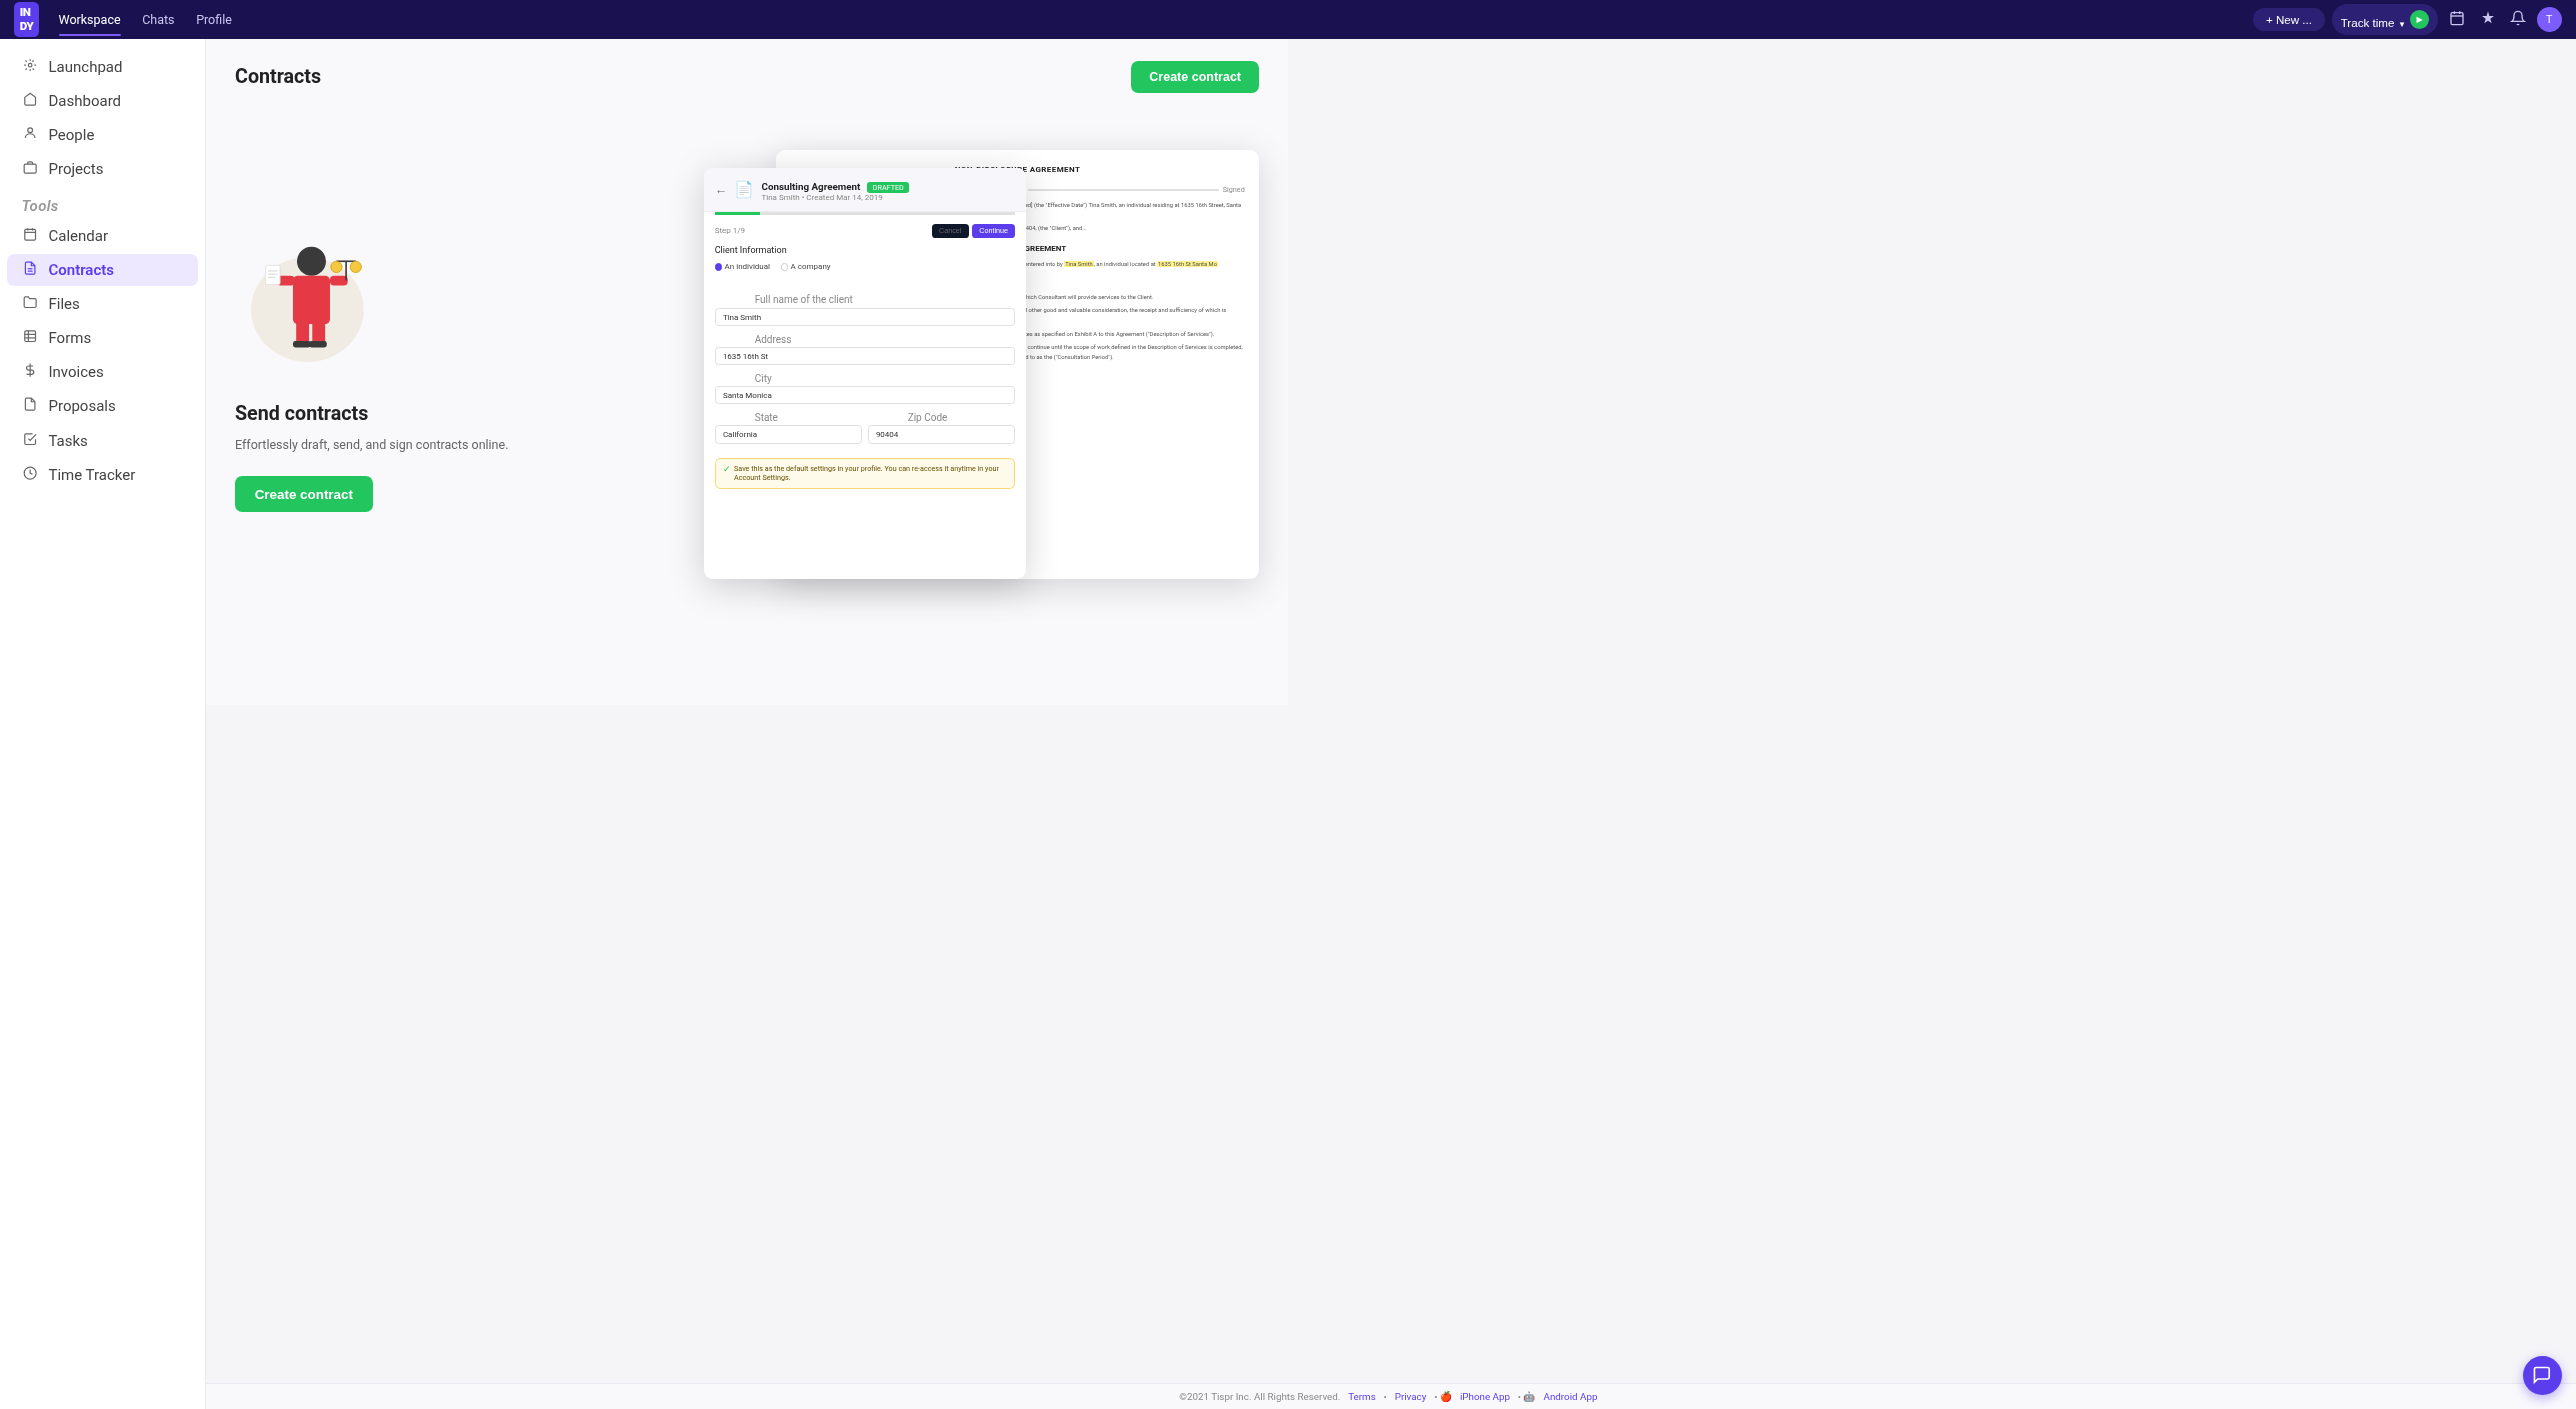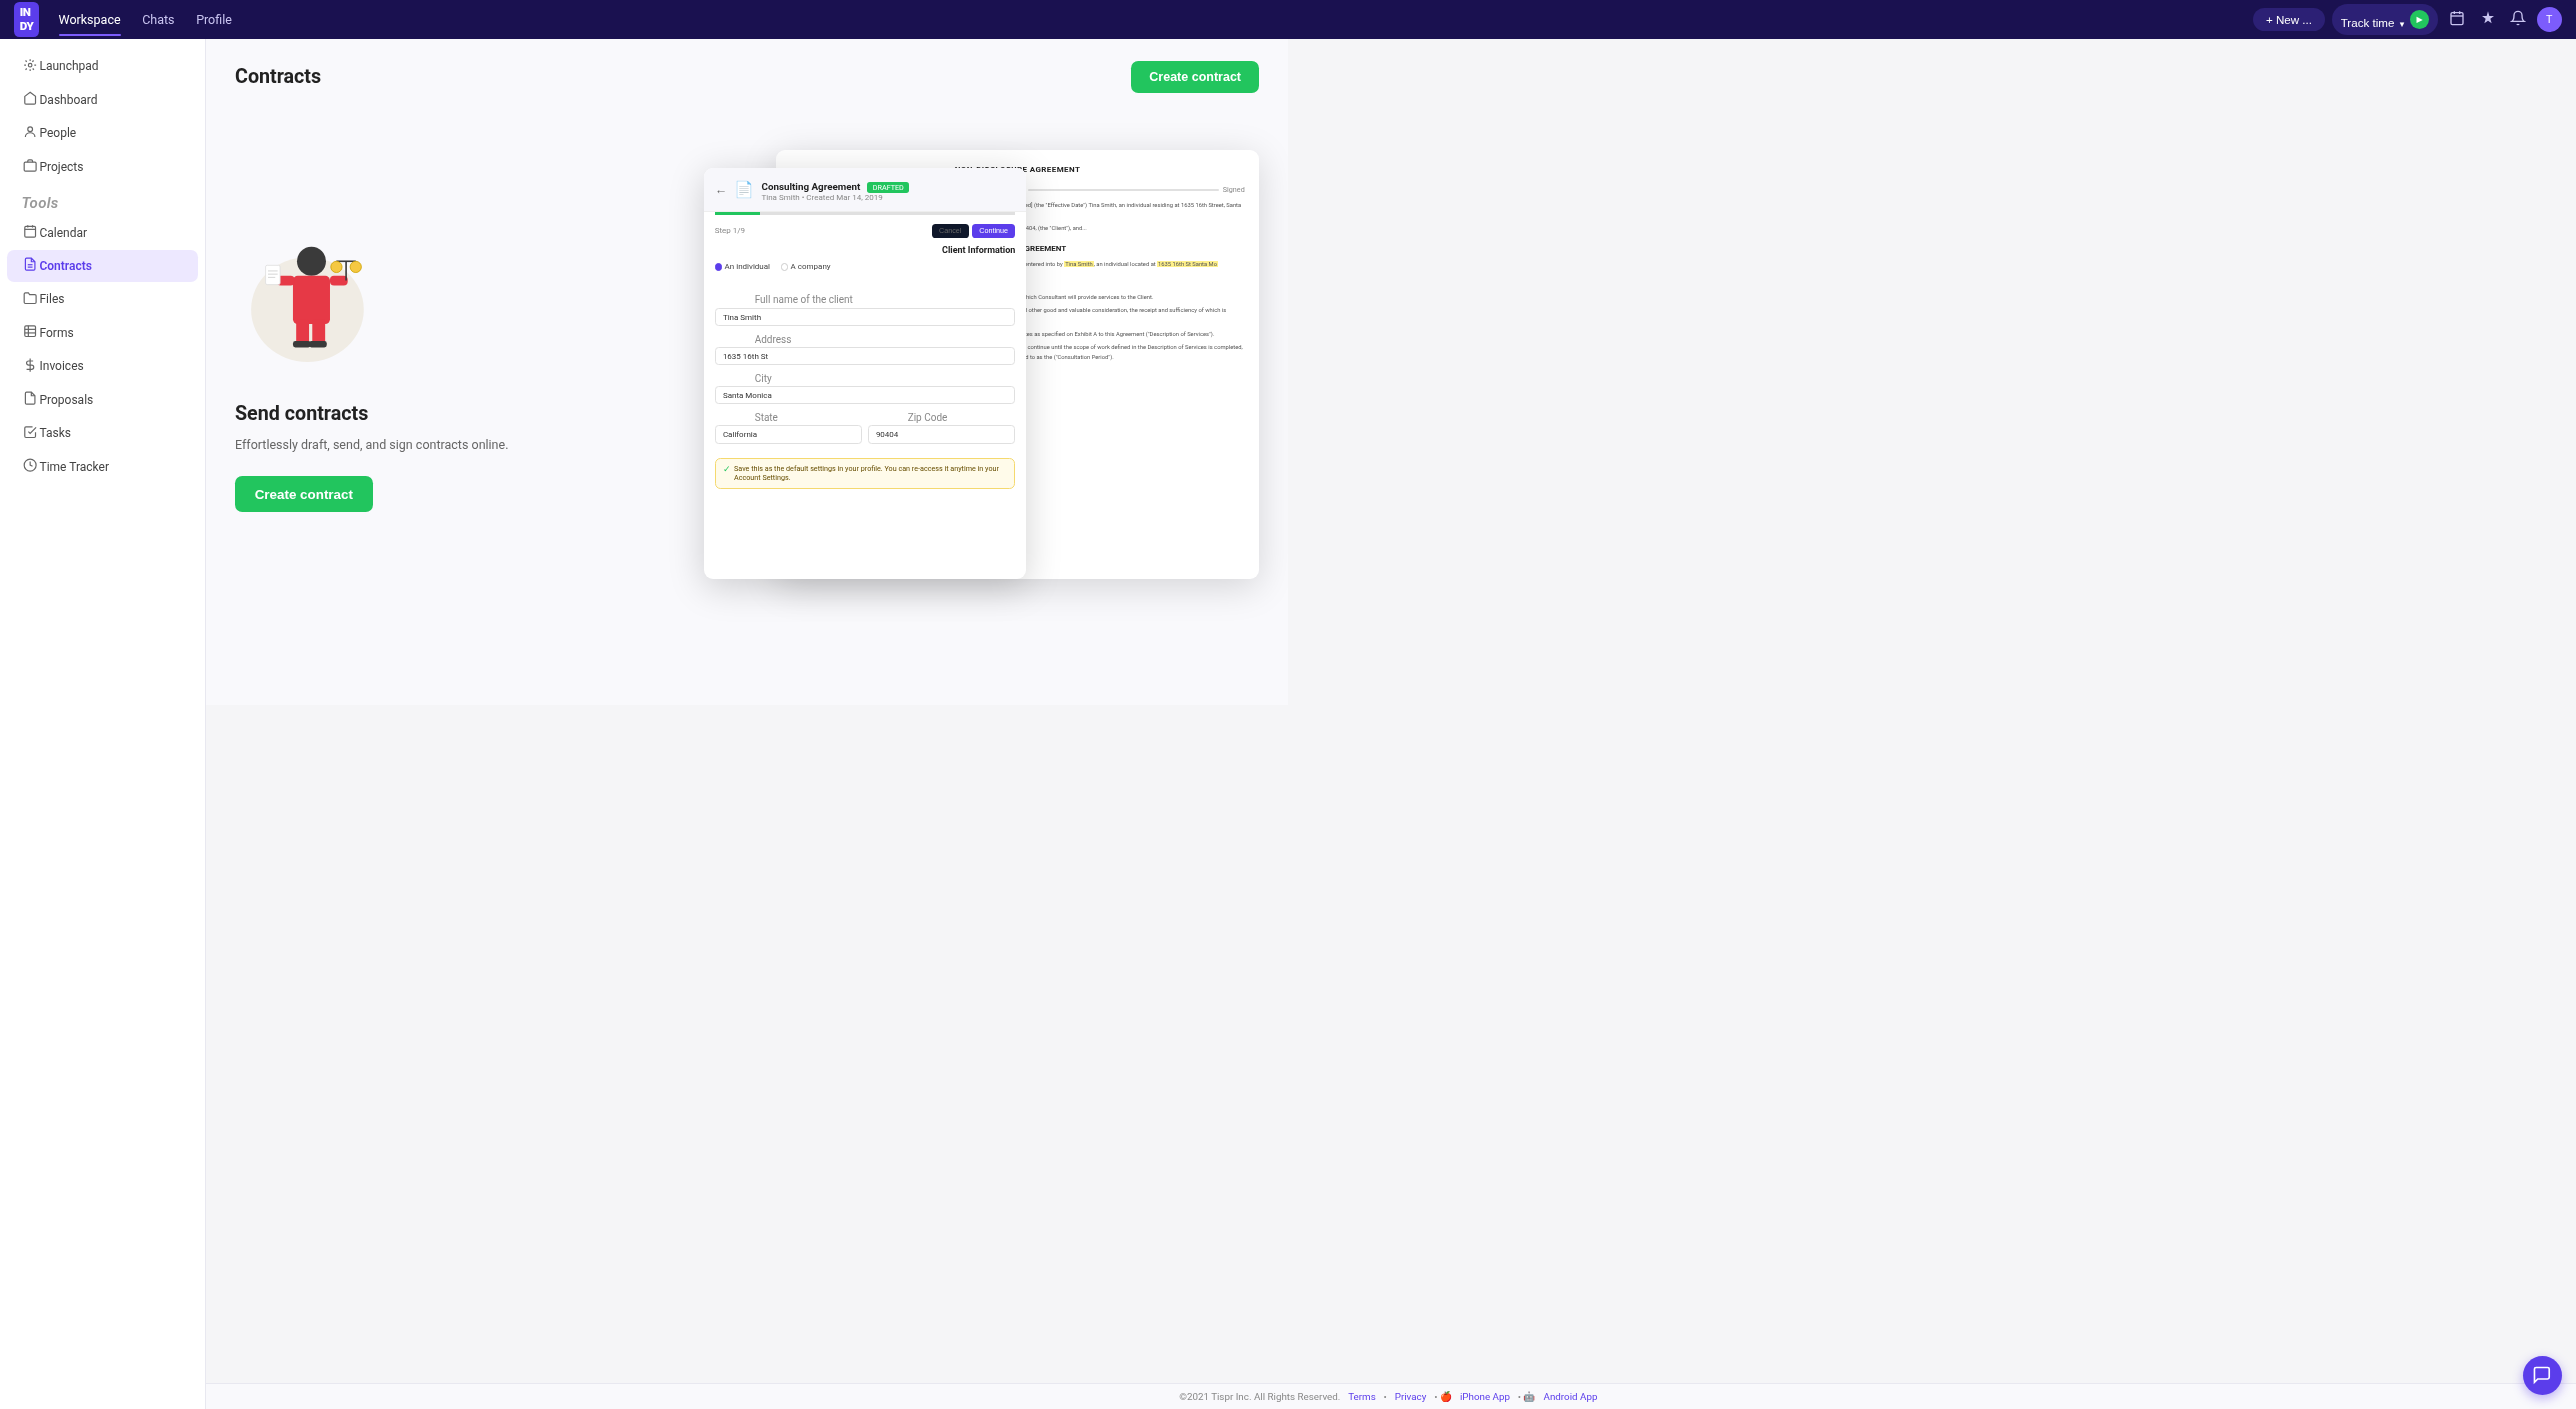--- a/index.html
+++ b/index.html
@@ -54,23 +54,23 @@
     }
 
     
     .sidebar {
       position: fixed; top: 39px; left: 0; bottom: 0;
       width: 206px; background: #fff; border-right: 0.9px solid #e8e8f0;
       display: flex; flex-direction: column; padding: 10.7px 0;
       overflow-y: auto;
     }
     .sidebar-item {
-      display: flex; align-items: center; 
+      display: flex; gap: 9px;
       padding: 7.2px 14.3px; cursor: pointer; border-radius: 7.2px;
-      margin: 0.9px 7.2px; color: #444; font-size: 12px;
+      margin: 0.9px 7.2px; color: #444; font-size: 15px;
     }
     .sidebar-item.active { background: #ede8ff; color: #5b3deb; font-weight: 600; }
     .sidebar-section-label {
       font-size: 15px; color: #999; padding: 10.7px 21.5px 3.6px;
       text-transform: none; font-weight: 600; letter-spacing: 0.3px; font-style: italic;
     }
     .sidebar-icon { font-size: 14.3px; width: 18px; text-align: center; }
 
     
     .main {
@@ -154,21 +154,21 @@
       margin-bottom: 7.2px;
     }
     .mockup-cancel-btn {
       background: #0f172a; color: #666; border: none;
       padding: 2.7px 7.2px; border-radius: 3.6px; font-size: 7.2px; cursor: pointer;
     }
     .mockup-continue-btn {
       background: #5b3deb; color: #fff; border: none;
       padding: 2.7px 7.2px; border-radius: 3.6px; font-size: 7.2px; cursor: pointer;
     }
-    .mockup-section-title { font-size: 9px; font-weight: 700; color: #222; margin-bottom: 7.2px; text-align: right; }
+    .mockup-section-title { font-size: 9px; font-weight: 400; color: #222; margin-bottom: 7.2px; }
     .mockup-radio-group { display: flex; gap: 10.7px; margin-bottom: 23px; }
     .mockup-radio { font-size: 8px; color: #444; display: flex; align-items: center; gap: 2.7px; }
     .mockup-field-label { font-size: 10px; color: #888; margin-bottom: 2.7px; margin-left: 40px; }
     .mockup-field-value {
       font-size: 8px; color: #333; border: 0.9px solid #e0e0e0;
       padding: 3.6px 7.2px; border-radius: 3.6px; margin-bottom: 7.2px;
     }
     .mockup-two-col { display: grid; grid-template-columns: 1fr 1fr; gap: 5.4px; }
     .mockup-notice {
       background: #fffbea; border: 0.9px solid #f5d96e;

